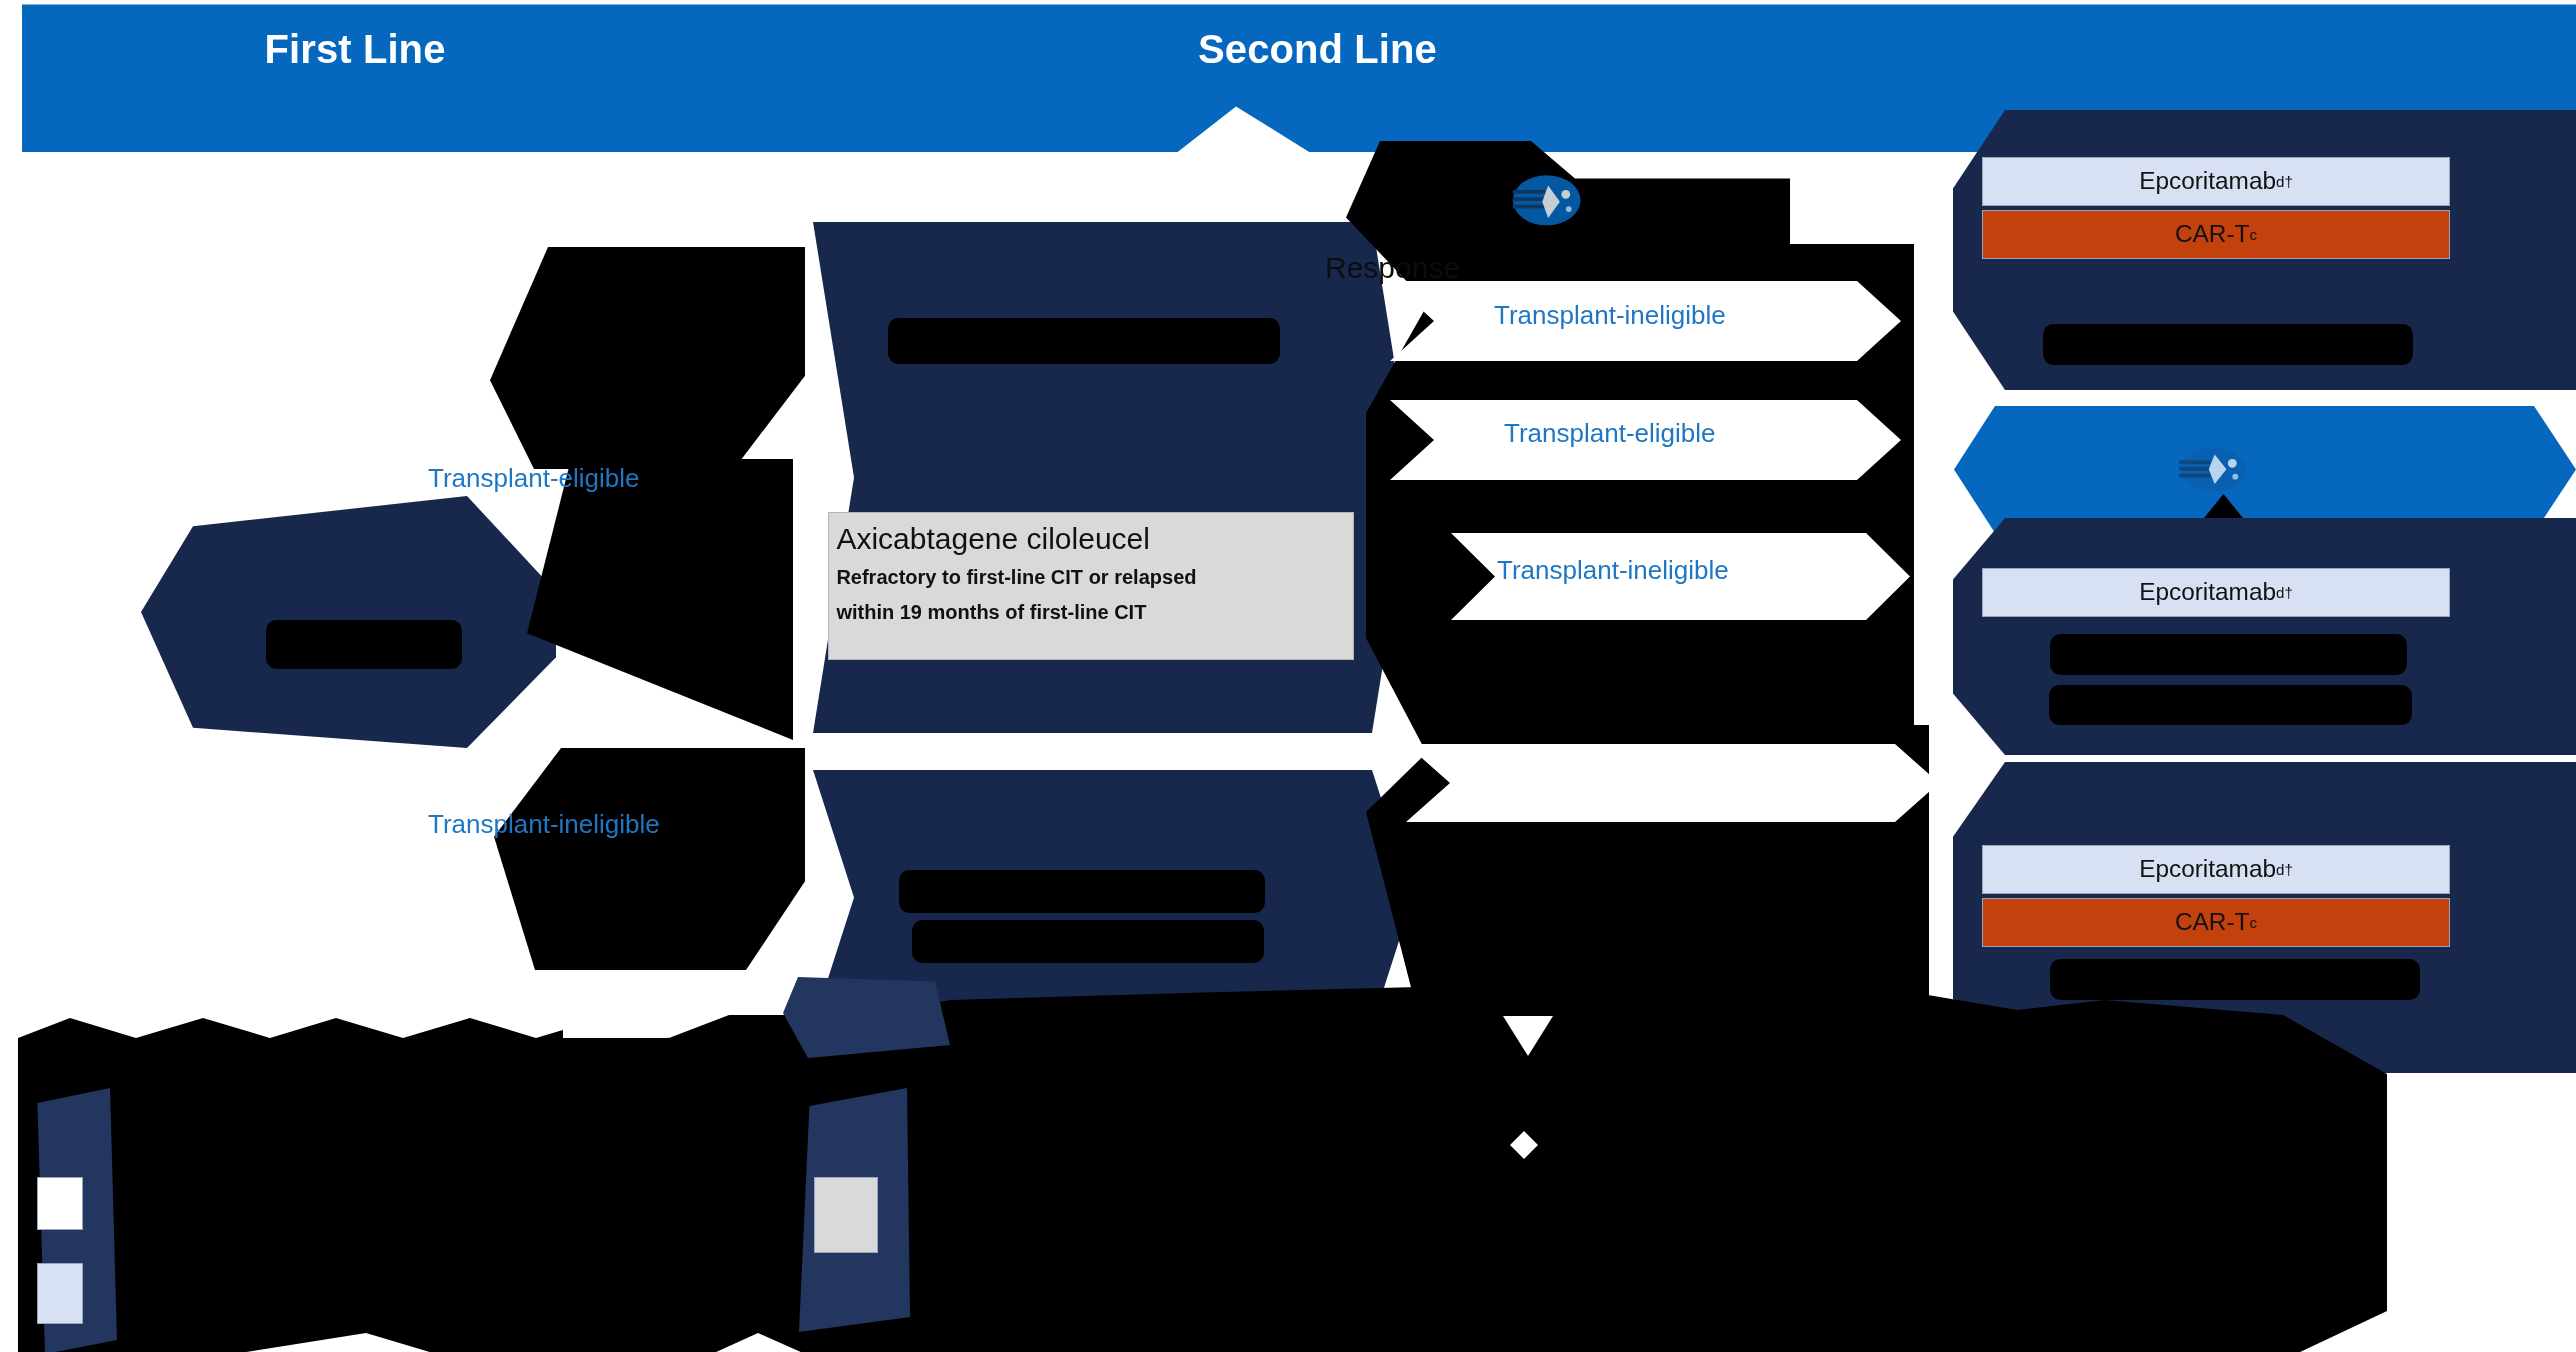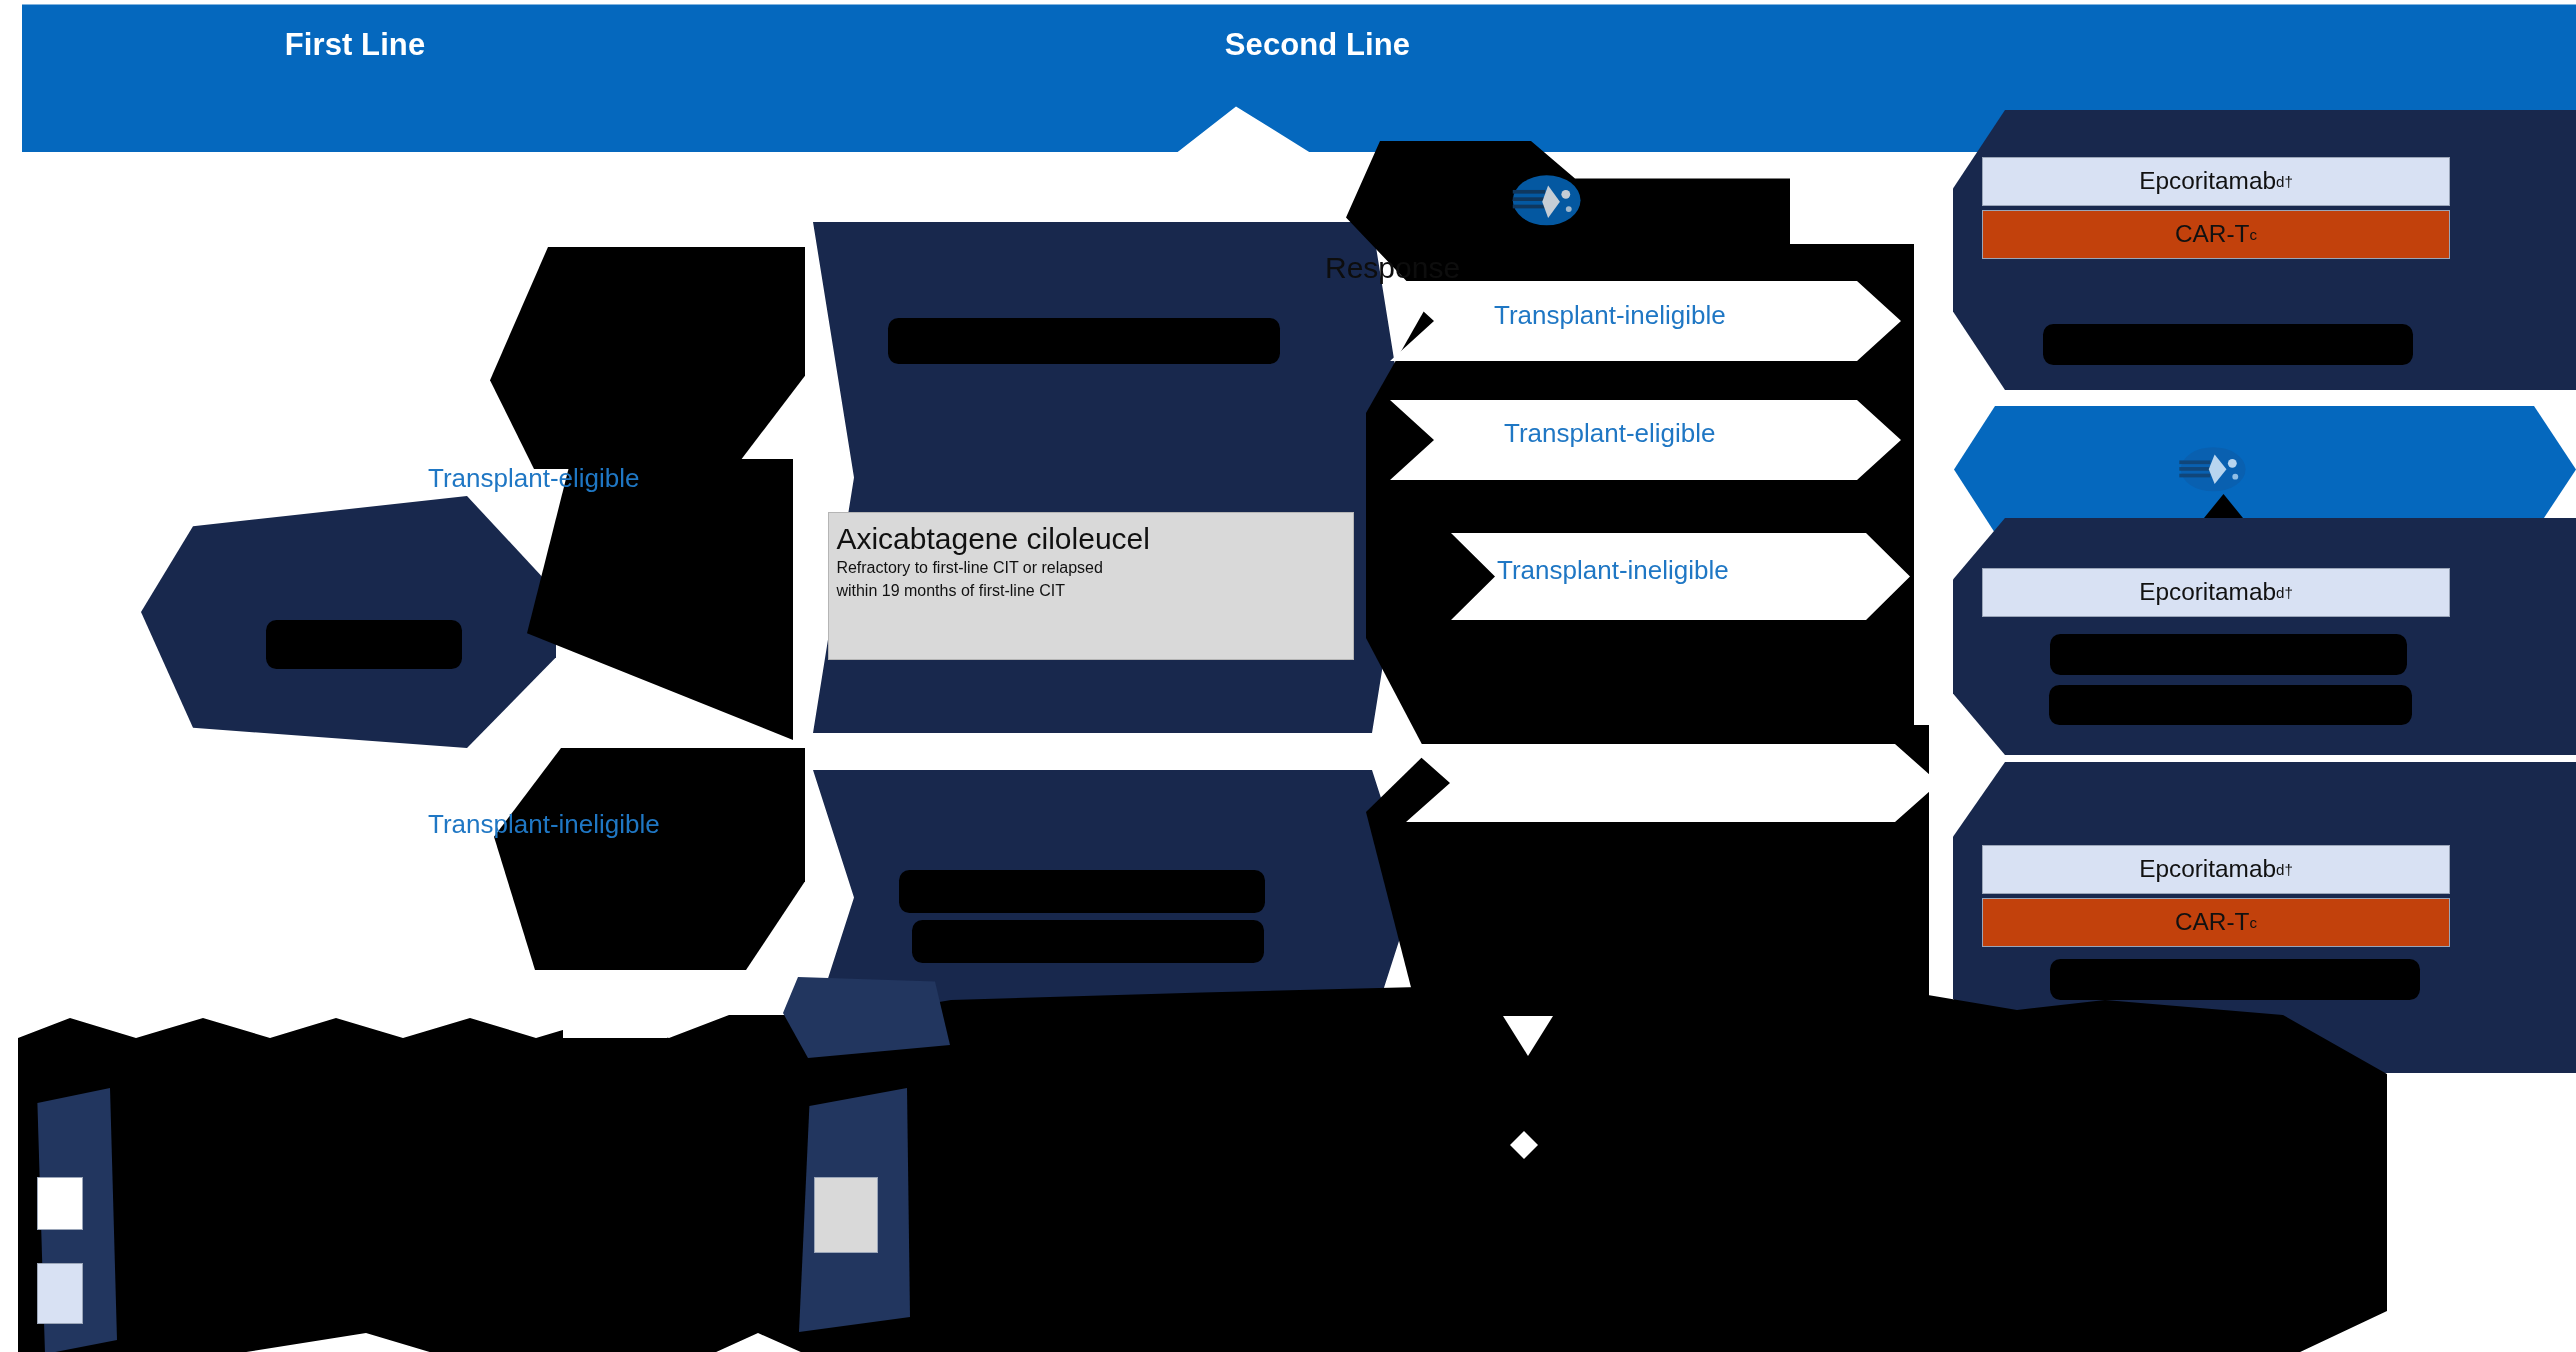--- a/index.html
+++ b/index.html
@@ -22,21 +22,21 @@
     left:22px; top:4.4px; width:2554px; height:148px;
     background:#0568be;
     clip-path: polygon(
         0 0, 2554px 0, 2554px 148px,
         1288px 148px, 1214px 102px, 1155px 148px,
         0 148px);
   }
   .header-title{
     color:#ffffff;
     font-weight:bold;
-    font-size:31px;
+    font-size:40px;
     letter-spacing:0.1px;
     text-align:center;
     top:27px;
     white-space:nowrap;
   }
   .ht-1{left:118px;width:474px;}
   .ht-2{left:962px;width:711px;}
   .ht-3{left:1895px;width:651px;}
 
   
@@ -90,21 +90,21 @@
 
   
   .callout{
     background:#d9d9d9;
     border:0.7px solid #b5b5b5;
     box-sizing:border-box;
     color:#111;
     padding:10.4px 7.4px 12px;
   }
   .callout .ttl{font-size:30px;line-height:1.06;}
-  .callout .sub{font-size:16px;line-height:1.22;margin-top:3px;}
+  .callout .sub{font-size:20px;line-height:1.22;margin-top:10px;font-weight:bold;}
 
   
   .swatch{border:0.7px solid #9aa5b8;box-sizing:border-box;}
   .sw-white{background:#ffffff;}
   .sw-light{background:#d8e1f3;}
   .sw-gray{background:#d9d9d9;}
 
   
   .logo{opacity:.85;}
 </style>

